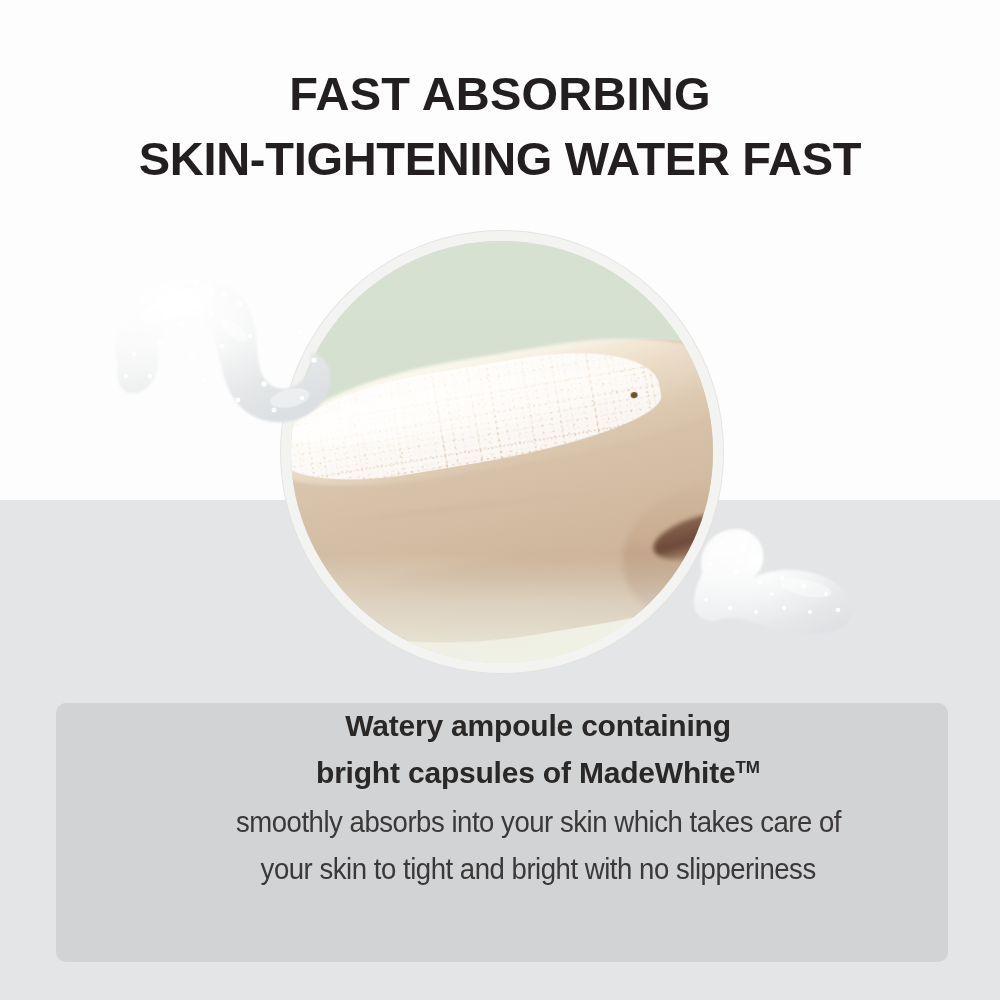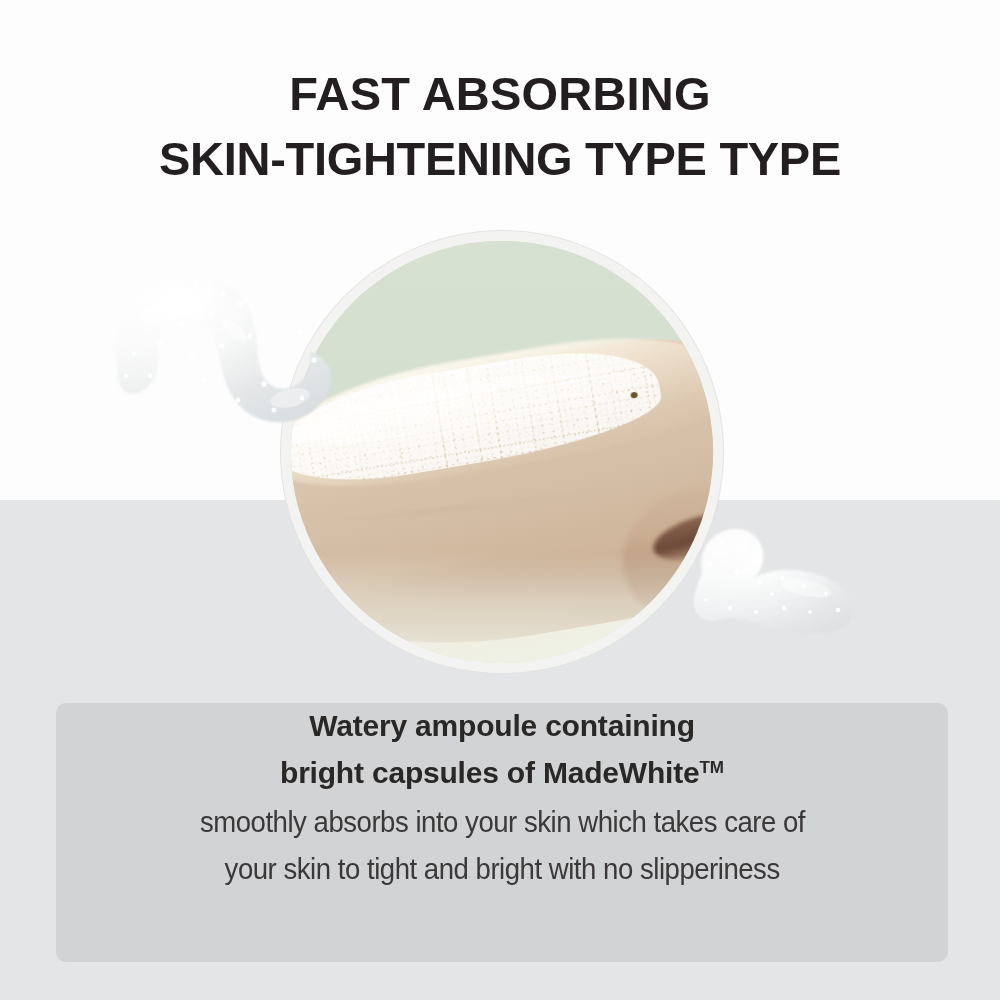--- a/index.html
+++ b/index.html
@@ -301,20 +301,21 @@
     position: absolute;
     left: 0;
     top: 0;
     width: 892px;
     height: 190px;
     display: flex;
     flex-direction: column;
     align-items: center;
     justify-content: space-between;
     text-align: center;
+    padding-left: 36px;
   }
   .cap-strong {
     display: block;
     color: #2a2727;
     font-weight: 700;
     font-size: 30px;
     line-height: 1.56;
     letter-spacing: -0.2px;
     white-space: nowrap;
   }
@@ -340,21 +341,21 @@
 </head>
 <body>
 
 <div class="page">
 
   <div class="bg-top"></div>
   <div class="bg-bottom"></div>
 
   <div class="headline">
     <span class="ln ln1">FAST ABSORBING</span>
-    <span class="ln ln2">SKIN-TIGHTENING TYPE TYPE</span>
+    <span class="ln ln2">SKIN-TIGHTENING WATER FAST</span>
   </div>
 
   <div class="photo-ring"></div>
   <div class="photo-circle">
     <div class="photo-bg"></div>
     <div class="hand">
       <div class="hand-body"></div>
       <div class="hand-wrist-shadow"></div>
       <div class="hand-vein"></div>
       <div class="hand-sheen"></div>

